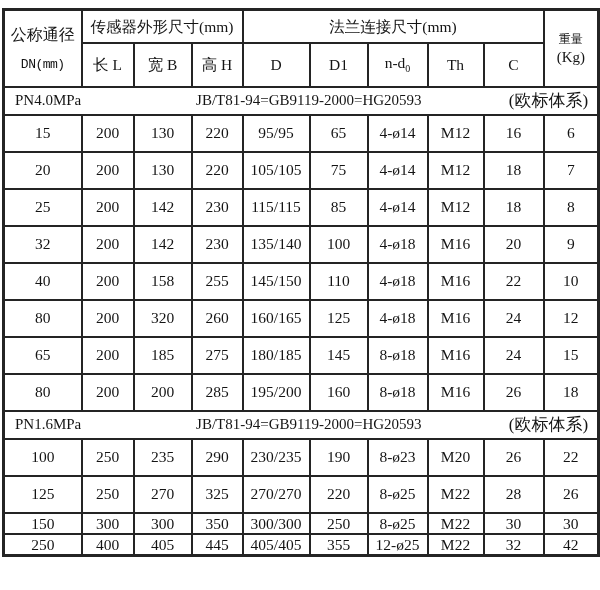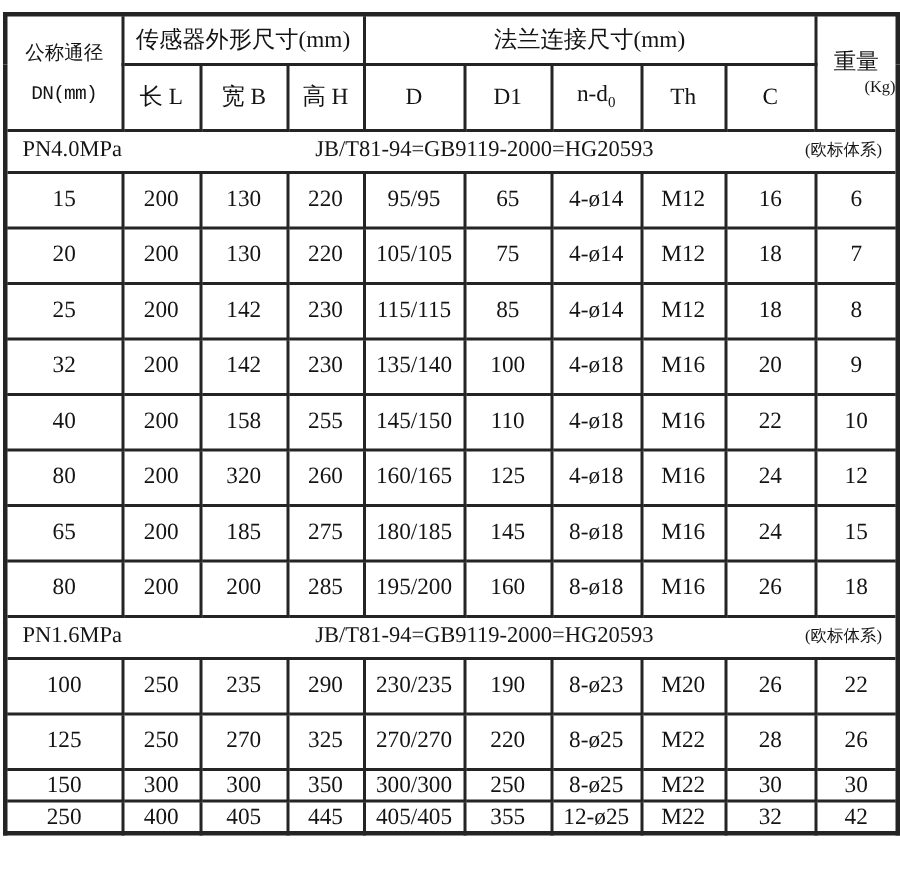--- a/index.html
+++ b/index.html
@@ -35,44 +35,44 @@
     color: #141414;
     overflow: hidden;
     white-space: nowrap;
   }
   thead tr.h1 { height: 33px; }
   thead tr.h2 { height: 44px; }
   tbody tr { height: 37px; }
   tbody tr.section-row { height: 28px; }
   tbody tr:nth-last-child(-n+2) { height: 21px; }
 
-  td.dn-head .line1 { font-size: 13px; margin-top: 2px; }
+  td.dn-head .line1 { font-size: 16px; margin-top: 2px; }
   td.dn-head .line2 {
     font-family: "Liberation Mono", "DejaVu Sans Mono", monospace;
     font-size: 13px;
     letter-spacing: -0.5px;
     margin-top: 12px;
   }
   td.group-head { font-size: 15px; }
-  td.weight-head .line1 { font-size: 15px; margin-top: 2px; }
-  td.weight-head .line2 { font-size: 11px; margin-top: 1px; text-align: right; }
+  td.weight-head .line1 { font-size: 12px; margin-top: 2px; }
+  td.weight-head .line2 { font-size: 15px; margin-top: 1px; }
   tr.h2 td { font-size: 15.5px; }
   tr.h2 td sub { font-size: 10px; }
 
   tr.section-row td { border-left: 3px solid #242424; border-right: 3px solid #242424; }
   .sec-flex {
     display: flex;
     align-items: center;
     padding: 0 9px 0 10px;
     width: 100%;
     box-sizing: border-box;
   }
   .sec-label { width: 82px; text-align: left; font-size: 15px; }
   .sec-std { flex: 1; text-align: center; padding-left: 12px; font-size: 15px; }
-  .sec-note { font-size: 11px; }
+  .sec-note { font-size: 17px; }
 </style>
 </head>
 <body>
 
 <div class="page">
   <table class="spec">
     <colgroup>
       <col style="width:78px">
       <col style="width:52px">
       <col style="width:58px">

